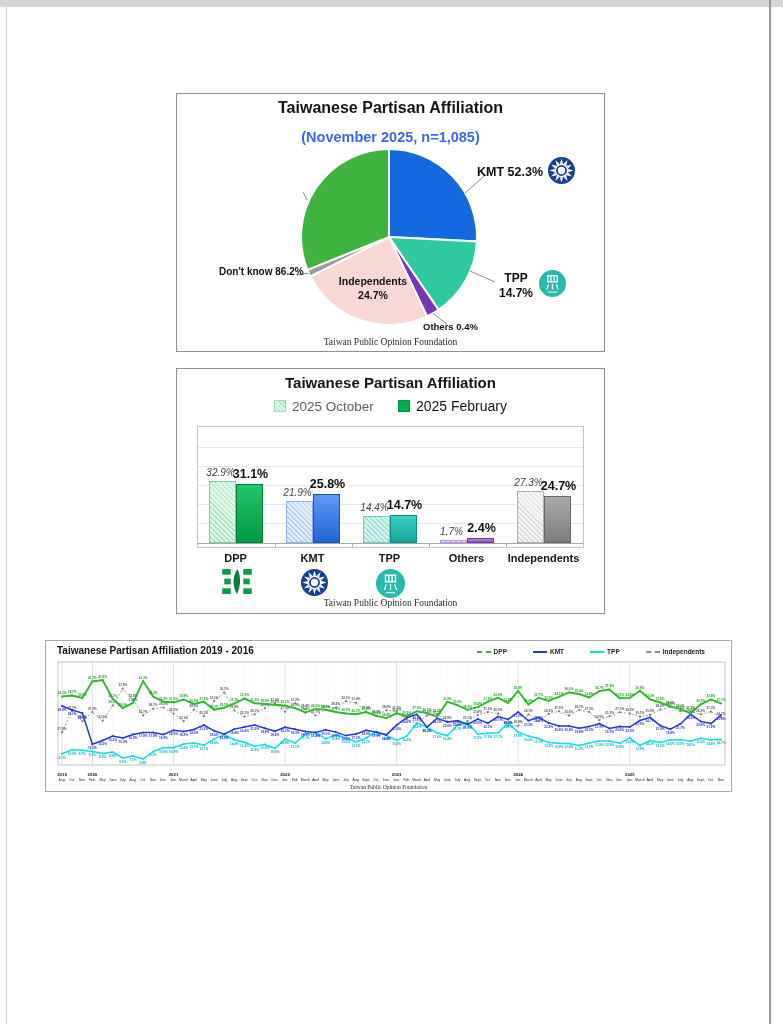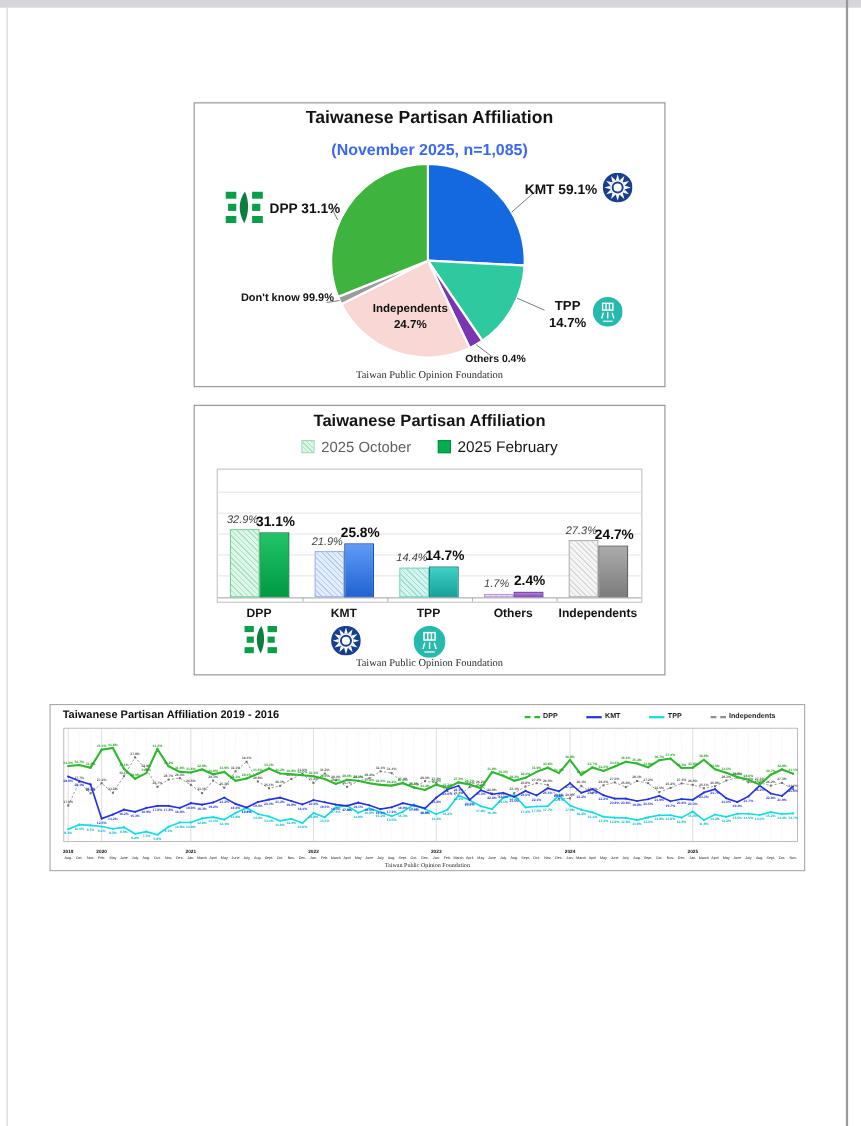--- a/index.html
+++ b/index.html
@@ -81,21 +81,21 @@
         <path d="M212,143 L133.3,182.5 A88,88 0 0 1 130.4,175.9 Z" fill="#9b9b9b" stroke="#fff" stroke-width="2"></path>
         <path d="M212,143 L130.4,175.9 A88,88 0 0 1 212.0,55.0 Z" fill="#3eb33e" stroke="#fff" stroke-width="2"></path>
         <line x1="288" y1="99" x2="313" y2="77" stroke="#7a7a7a" stroke-width="0.9"></line>
         <line x1="293" y1="177" x2="318" y2="188" stroke="#7a7a7a" stroke-width="0.9"></line>
         <line x1="131.7" y1="179.2" x2="120" y2="181" stroke="#7a7a7a" stroke-width="0.9"></line>
         <line x1="255.8" y1="219.3" x2="270" y2="230" stroke="#7a7a7a" stroke-width="0.9"></line>
         <line x1="130" y1="106" x2="126" y2="98" stroke="#7a7a7a" stroke-width="0.9"></line>
       </svg>
 
     <div class="plabel lbl-kmt">
-      <span>KMT 59.1%</span>
+      <span>KMT 52.3%</span>
       <span class="icon-holder" id="pie-icon-kmt"><svg viewBox="-13 -13 26 26" width="27" height="27">
             <circle r="13" fill="#183e8f"></circle>
             <path d="M 0.00 -11.60 L 1.57 -6.41 L -1.57 -6.41 Z" fill="#fff"></path>
             <path d="M 5.80 -10.05 L 4.56 -4.77 L 1.85 -6.34 Z" fill="#fff"></path>
             <path d="M 10.05 -5.80 L 6.34 -1.85 L 4.77 -4.56 Z" fill="#fff"></path>
             <path d="M 11.60 -0.00 L 6.41 1.57 L 6.41 -1.57 Z" fill="#fff"></path>
             <path d="M 10.05 5.80 L 4.77 4.56 L 6.34 1.85 Z" fill="#fff"></path>
             <path d="M 5.80 10.05 L 1.85 6.34 L 4.56 4.77 Z" fill="#fff"></path>
             <path d="M 0.00 11.60 L -1.57 6.41 L 1.57 6.41 Z" fill="#fff"></path>
             <path d="M -5.80 10.05 L -4.56 4.77 L -1.85 6.34 Z" fill="#fff"></path>
@@ -118,35 +118,21 @@
               <rect x="-4.5" y="-7.5" width="9" height="6"></rect>
               <line x1="-1.5" y1="-7.5" x2="-1.5" y2="-1.5"></line>
               <line x1="1.5" y1="-7.5" x2="1.5" y2="-1.5"></line>
               <line x1="-3.8" y1="0.8" x2="-5.4" y2="5.8"></line>
               <line x1="0" y1="0.4" x2="0" y2="5.8"></line>
               <line x1="3.8" y1="0.8" x2="5.4" y2="5.8"></line>
             </g>
             <rect x="-4.2" y="7.6" width="8.4" height="1.3" fill="#cdeeea"></rect>
           </svg></span>
     </div>
-    <div class="plabel lbl-dpp">
-      <span class="icon-holder" id="pie-icon-dpp"><svg viewBox="0 0 26 22" width="34" height="29">
-            <g fill="#0b9e49">
-              <rect x="0" y="0" width="7.5" height="5"></rect>
-              <rect x="1.8" y="8.5" width="5.7" height="5"></rect>
-              <rect x="0" y="17" width="7.5" height="5"></rect>
-              <rect x="18.5" y="0" width="7.5" height="5"></rect>
-              <rect x="18.5" y="8.5" width="5.7" height="5"></rect>
-              <rect x="18.5" y="17" width="7.5" height="5"></rect>
-            </g>
-            <path d="M13.5 0 C 8.6 7 8.9 15 13 22 C 16.6 15 16.4 6 13.5 0 Z" fill="#0b7e3e"></path>
-          </svg></span>
-      <span>DPP 31.1%</span>
-    </div>
-    <div class="plabel lbl-dk">Don't know 99.9%</div>
+    <div class="plabel lbl-dk">Don't know 86.2%</div>
     <div class="plabel lbl-ind">
       <div>Independents</div>
       <div>24.7%</div>
     </div>
     <div class="plabel lbl-oth">Others 0.4%</div>
     <div class="src" id="pie-src">Taiwan Public Opinion Foundation</div>
   </section>
 
   <section class="card" id="bar-card">
     <h1 class="bar-title">Taiwanese Partisan Affiliation</h1>

